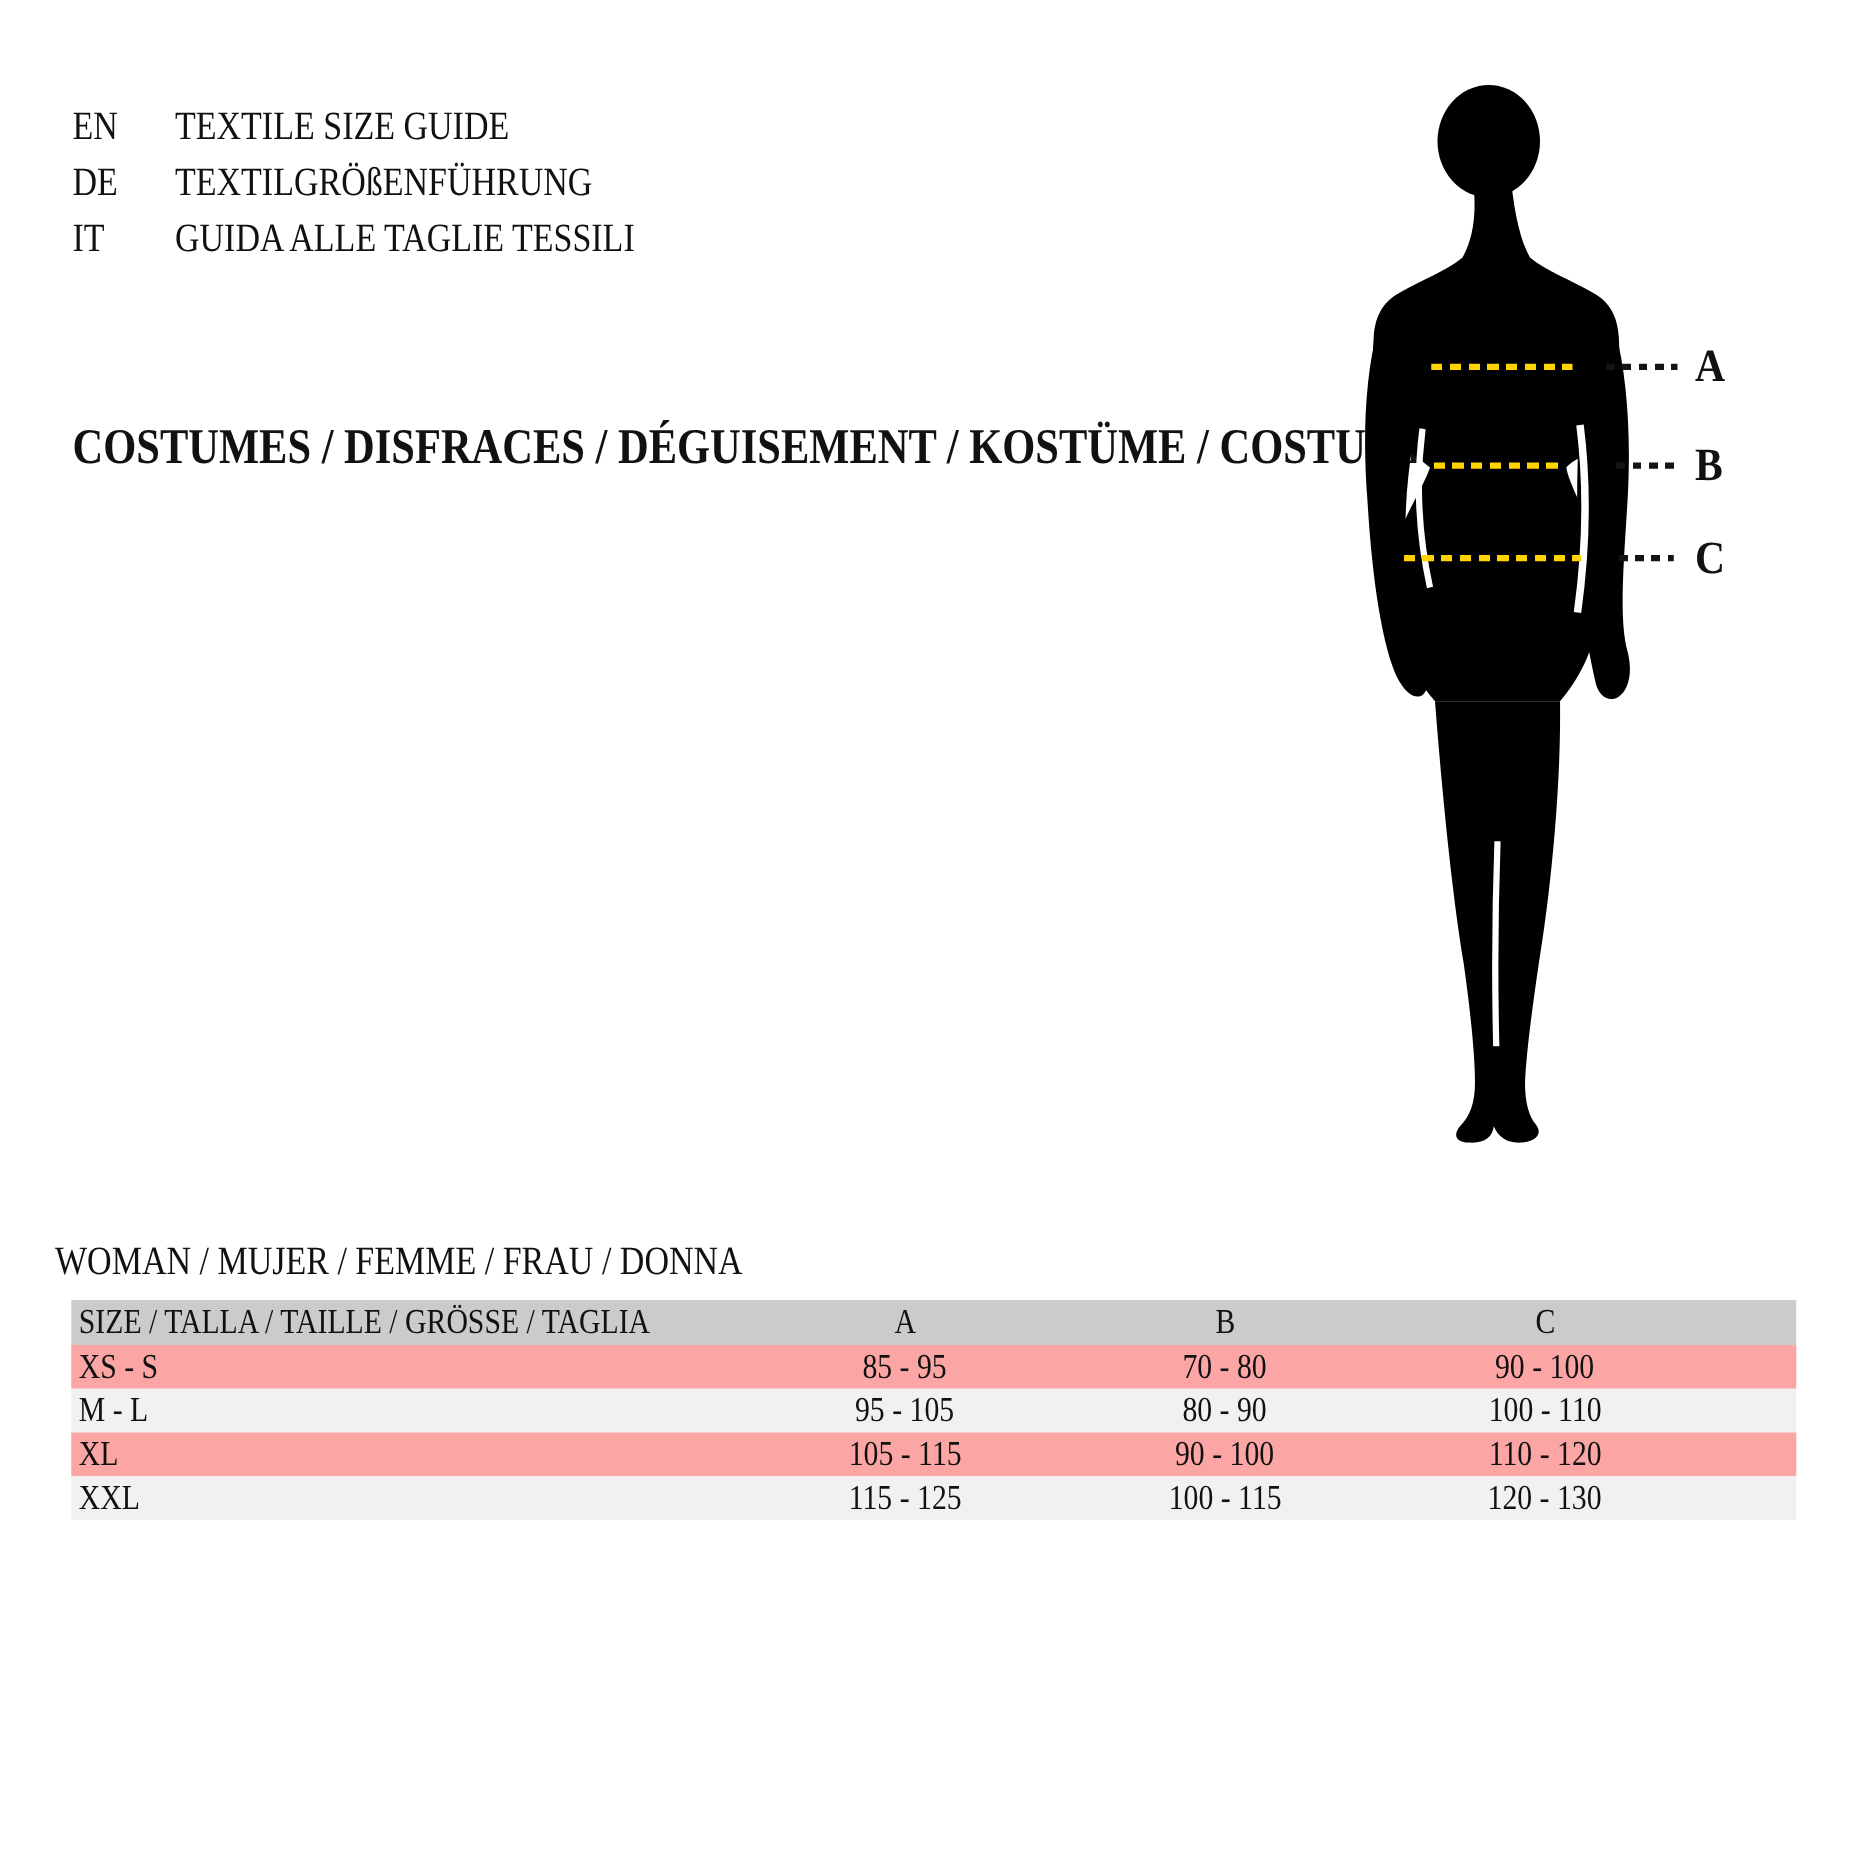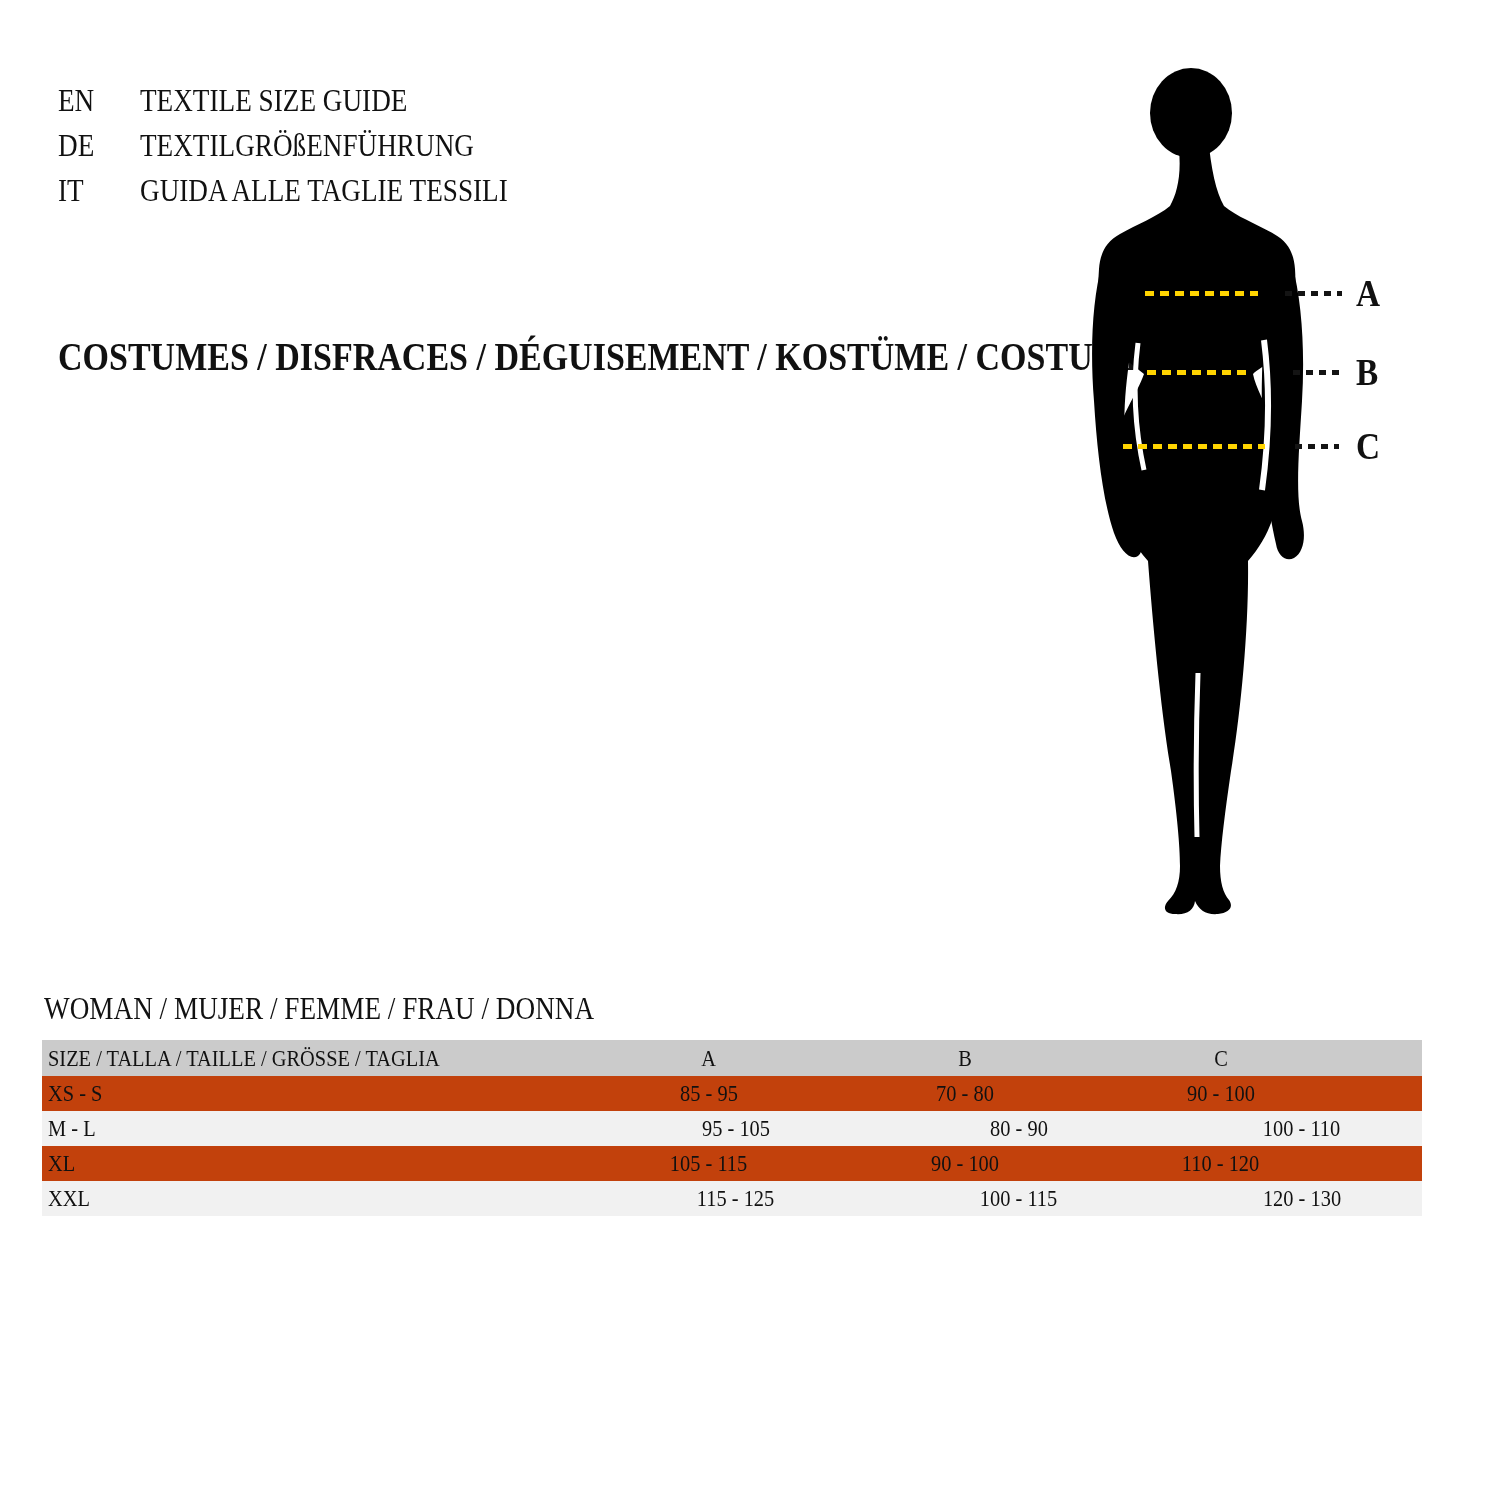--- a/index.html
+++ b/index.html
@@ -25,25 +25,25 @@
   .figure svg{position:absolute;left:0;top:0;}
   .dash-y{position:absolute;height:5px;background:repeating-linear-gradient(90deg,#ffd400 0 9px,transparent 9px 15px);}
   .dash-k{position:absolute;height:5px;background:repeating-linear-gradient(90deg,#141414 0 7px,transparent 7px 13px);}
   .mlabel{position:absolute;left:316px;width:60px;height:42px;display:flex;align-items:center;font-size:37px;font-weight:bold;}
   .mlabel span{display:inline-block;transform:scaleX(.9);transform-origin:0 50%;}
 
   
   .woman{position:absolute;left:44px;top:990px;font-size:32px;}
 
   
-  .table{position:absolute;left:42px;top:1040px;width:1380px;font-size:24px;}
+  .table{position:absolute;left:57px;top:1040px;width:1380px;font-size:28px;}
   .trow{display:grid;grid-template-columns:539px 256px 256px 256px 73px;align-items:center;}
   .thead{height:36px;background:#cbcbcb;}
-  .drow{height:35px;background:#c2410c;}
-  .drow.alt{background:#f1f1f1;gap:27px;}
+  .drow{height:35px;background:#fca5a5;}
+  .drow.alt{background:#f1f1f1;}
   .cell{overflow:visible;}
   .c0{padding-left:6px;text-align:left;}
   .cn{text-align:center;}
 
   
   .legend{position:absolute;left:58px;top:1293px;}
   .legrow{height:44px;display:flex;align-items:center;font-size:29px;}
 </style>
 </head>
 <body>

